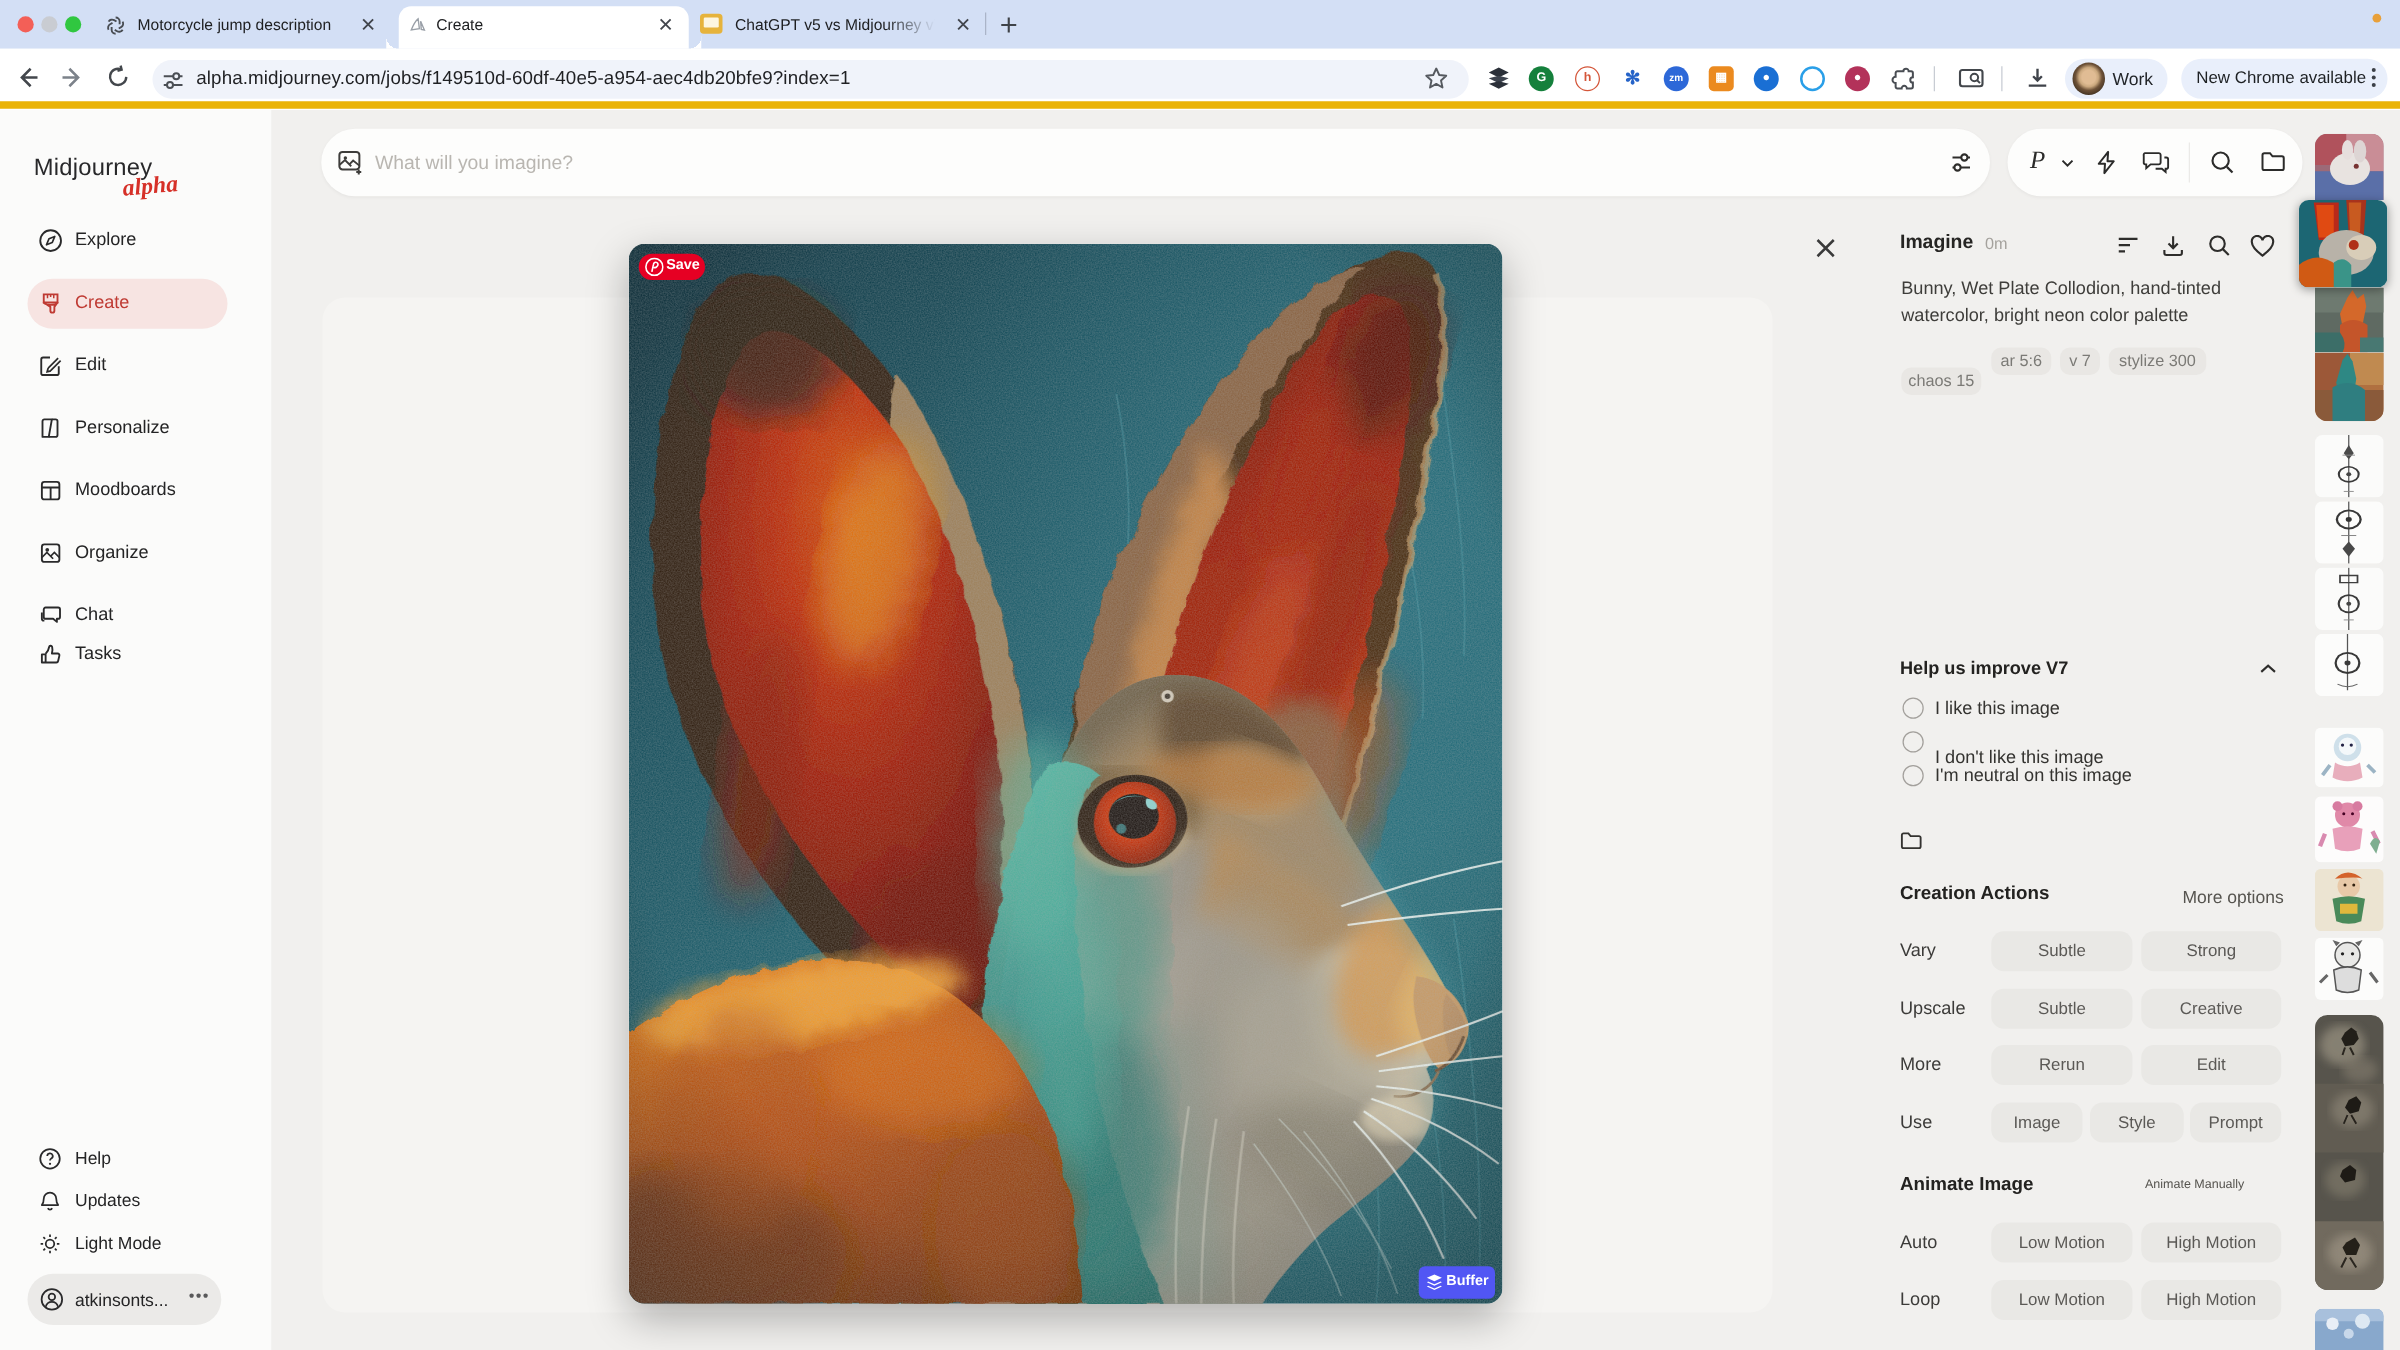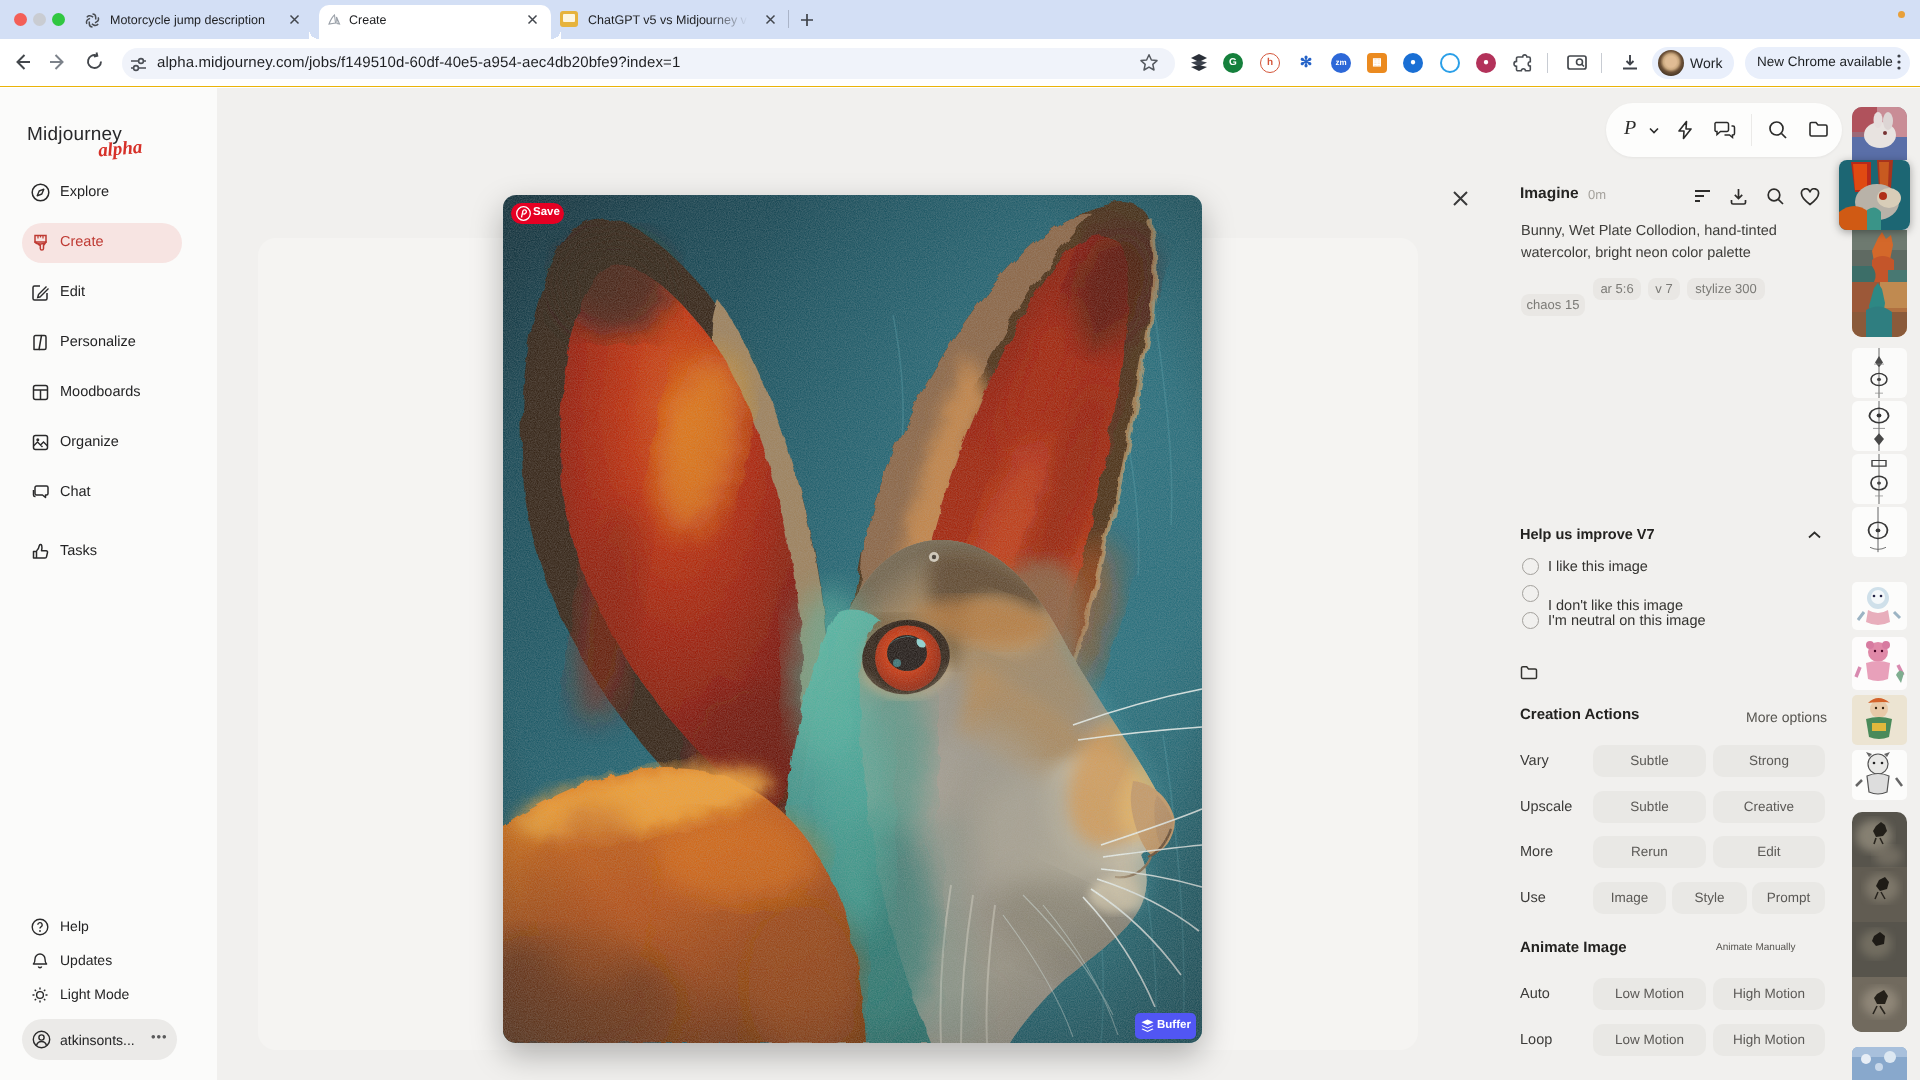--- a/index.html
+++ b/index.html
@@ -5,21 +5,21 @@
 * { margin:0; padding:0; box-sizing:border-box; }
 html,body { width:1920px; height:1080px; overflow:hidden; font-family:"Liberation Sans", sans-serif; -webkit-font-smoothing:antialiased; text-rendering:geometricPrecision; }
 .abs { position:absolute; }
 
 #tabstrip { position:absolute; left:0; top:0; width:1920px; height:39px; background:#d3dff5; }
 .tl { position:absolute; top:13px; width:13px; height:13px; border-radius:50%; }
 .tabttl { position:absolute; top:13px; white-space:nowrap; overflow:hidden; }
 .tabx { position:absolute; top:12px; width:15px; height:15px; color:#42464d; }
 #activetab { position:absolute; left:319px; top:5px; width:232px; height:34px; background:#fff; border-radius:10px 10px 0 0; }
 .tabcurve { position:absolute; bottom:0; width:10px; height:10px; background:radial-gradient(circle at 0 0, transparent 10px, #fff 10px); }
-#toolbar { position:absolute; left:0; top:39px; width:1920px; height:48px; background:#ffffff; border-bottom:1px solid #eab308; }
+#toolbar { position:absolute; left:0; top:39px; width:1920px; height:48px; background:#ffffff; border-bottom:6px solid #eab308; }
 #urlpill { position:absolute; left:122px; top:9px; width:1053px; height:31px; border-radius:16px; background:#f0f3fa; }
 #urltext { position:absolute; left:157px; top:15px; font-size:15px; color:#1f2023; letter-spacing:0.1px; }
 .toolicon { position:absolute; color:#46494e; }
 .extdot { position:absolute; top:14px; width:20px; height:20px; border-radius:50%; font-size:10px; font-weight:bold; color:#fff; text-align:center; line-height:20px; }
 .pillbtn { position:absolute; border-radius:16px; font-size:13.5px; color:#1d2023; }
 
 #app { position:absolute; left:0; top:88px; width:1920px; height:992px; background:#f1f0ee; }
 #sidebar { position:absolute; left:0; top:0; width:217px; height:992px; background:#fbfbfa; }
 .navitem { position:absolute; left:0; width:217px; height:40px; }
 .navic { position:absolute; left:31px; top:0; width:19px; height:19px; color:#29292a; }
@@ -203,21 +203,21 @@
     </div>
 
     <div class="navitem" style="top:395px;">
       <svg class="navic" viewBox="0 0 19 19">
           <path d="M5.5 3 h10 a1.5 1.5 0 0 1 1.5 1.5 v6 a1.5 1.5 0 0 1 -1.5 1.5 h-1 v2.5 l-3 -2.5 h-6 a1.5 1.5 0 0 1 -1.5 -1.5 v-6 A1.5 1.5 0 0 1 5.5 3 Z" fill="none" stroke="#2a2a2b" stroke-width="1.5" stroke-linejoin="round"></path>
           <path d="M2.5 7 v5 a1.5 1.5 0 0 0 1.5 1.5 h0.5" fill="none" stroke="#2a2a2b" stroke-width="1.5"></path>
         </svg>
       <div class="navlbl" style="top:1px;">Chat</div>
     </div>
 
-    <div class="navitem" style="top:454px;text-align:center;">
+    <div class="navitem" style="top:426px;text-align:center;">
       <svg class="navic" viewBox="0 0 19 19">
           <path d="M5.5 9 v7.5 M2.5 9.5 h3 v6.5 h-3 Z M5.5 16 h8.5 a1.5 1.5 0 0 0 1.5 -1.2 l1 -4.3 a1.4 1.4 0 0 0 -1.4 -1.7 h-4.6 c0.5 -2,0.7 -3.6,0.2 -5.4 a1.25 1.25 0 0 0 -2.4 0.2 c-0.4 2.4,-1.4 4.2,-2.8 5.4" fill="none" stroke="#2a2a2b" stroke-width="1.5" stroke-linejoin="round"></path>
         </svg>
       <div class="navlbl" style="top:1px;">Tasks</div>
     </div>
 
     <div class="navitem" style="top:830px;">
       <svg class="navic" style="width:18px;height:18px;" viewBox="0 0 18 18">
           <circle cx="9" cy="9" r="7.8" fill="none" stroke="#2a2a2b" stroke-width="1.4"></circle>
           <path d="M6.8 6.8 a2.2 2.2 0 1 1 3.2 2 c-0.7 0.4,-1 0.8,-1 1.6" fill="none" stroke="#2a2a2b" stroke-width="1.4"></path>
@@ -239,20 +239,34 @@
       <div class="navlbl" style="top:0px;font-weight:400;font-size:14px;">Light Mode</div>
     </div>
     <div class="abs" style="left:22px;top:931px;width:155px;height:41px;border-radius:21px;background:#ebeae8;"></div>
     <svg class="abs" style="left:32px;top:942px;width:19px;height:19px;" viewBox="0 0 19 19">
         <circle cx="9.5" cy="9.5" r="8.2" fill="none" stroke="#2a2a2b" stroke-width="1.4"></circle>
         <circle cx="9.5" cy="7.5" r="2.6" fill="none" stroke="#2a2a2b" stroke-width="1.4"></circle>
         <path d="M4.5 15.5 c0.7 -2.6,2.5 -4,5 -4 s4.3 1.4,5 4" fill="none" stroke="#2a2a2b" stroke-width="1.4"></path>
       </svg>
     <div class="abs" style="left:60px;top:944px;font-size:14px;font-weight:500;color:#242425;">atkinsonts...</div>
     <div class="abs" style="left:151px;top:941px;font-size:13px;color:#59595a;letter-spacing:1px;">•••</div>
+  </div>
+  <div id="searchbar">
+    <svg class="abs" style="left:13px;top:17px" width="21" height="21" viewBox="0 0 21 21">
+        <rect x="1.5" y="1.5" width="16" height="14" rx="2.5" fill="none" stroke="#3e3d3b" stroke-width="1.6"></rect>
+        <circle cx="6.3" cy="6.3" r="1.4" fill="#3e3d3b"></circle>
+        <path d="M1.5 12 l4.5 -4 l5 5 m-1.5 -1.5 l3 -3 l5 4" fill="none" stroke="#3e3d3b" stroke-width="1.5"></path>
+        <path d="M17 15.5 v4 m-2 -2 h4" stroke="#3e3d3b" stroke-width="1.6"></path>
+      </svg>
+    <div class="abs" style="left:43px;top:19px;font-size:15.5px;color:#b9b6b1;">What will you imagine?</div>
+    <svg class="abs" style="left:1302px;top:17px" width="20" height="20" viewBox="0 0 20 20">
+        <path d="M3 6 H17 M3 14 H17" stroke="#2e2d2b" stroke-width="1.7"></path>
+        <circle cx="12.5" cy="6" r="2.5" fill="#fdfdfc" stroke="#2e2d2b" stroke-width="1.7"></circle>
+        <circle cx="7" cy="14" r="2.5" fill="#fdfdfc" stroke="#2e2d2b" stroke-width="1.7"></circle>
+      </svg>
   </div>
   <div id="ctrlgroup">
     <div class="abs" style="left:18px;top:14px;font-size:20px;font-style:italic;font-family:'Liberation Serif',serif;color:#2b2b2a;">P</div>
     <svg class="abs" style="left:42px;top:23px" width="12" height="9" viewBox="0 0 12 9">
         <path d="M2 2.5 L6 6.5 L10 2.5" fill="none" stroke="#2b2b2a" stroke-width="1.6"></path>
       </svg>
     <svg class="abs" style="left:68px;top:16px" width="22" height="22" viewBox="0 0 22 22">
         <path d="M12.5 2.5 L5 12 h5 L9.5 19.5 L17 10 h-5 Z" fill="none" stroke="#2b2b2a" stroke-width="1.6" stroke-linejoin="round"></path>
       </svg>
     <svg class="abs" style="left:107px;top:17px" width="24" height="21" viewBox="0 0 24 21">

